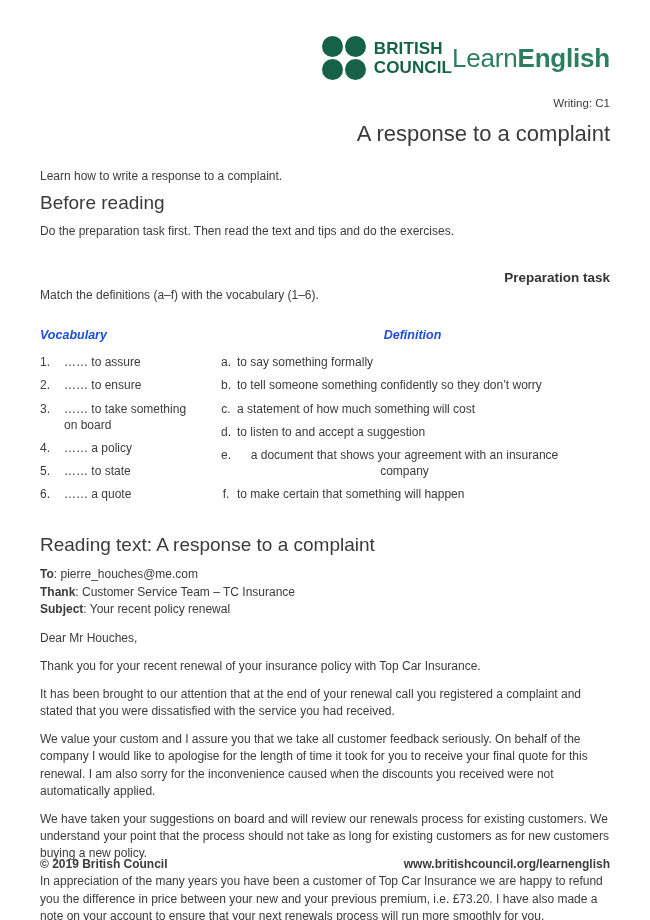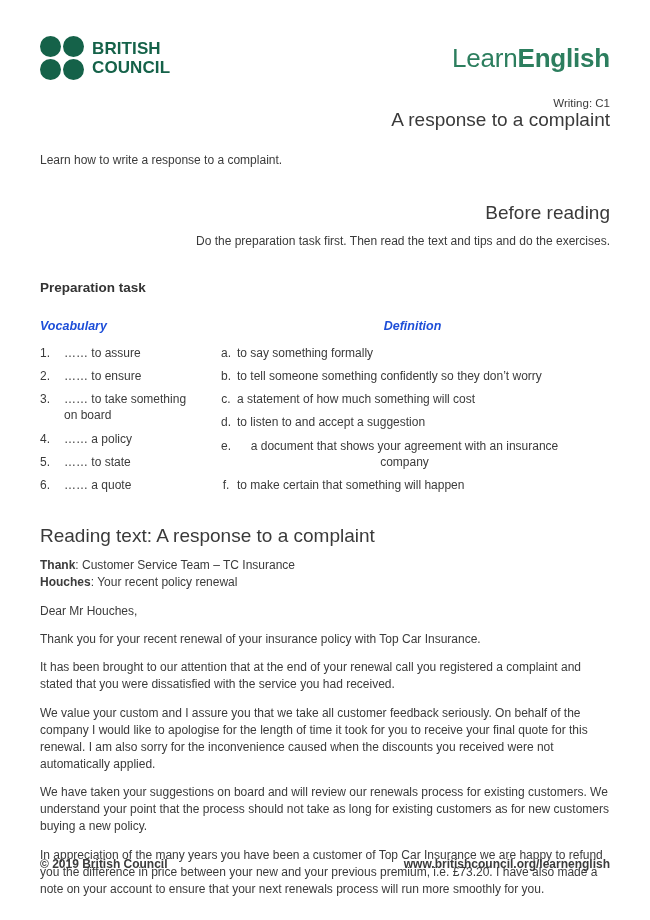--- a/index.html
+++ b/index.html
@@ -11,44 +11,44 @@
   html, body { background: #ffffff; }
   body {
     width: 650px; height: 920px;
     position: relative; overflow: hidden;
     font-family: "Liberation Sans", sans-serif;
     color: var(--text);
   }
   .page { padding: 36px 40px 0 40px; }
 
   
-  .header { display: flex; justify-content: space-between; align-items: flex-start; }
+  .header { display: flex; justify-content: flex-end; align-items: flex-start; }
   .bc-logo { display: flex; align-items: center; gap: 8px; }
   .bc-dots { display: grid; grid-template-columns: 21px 21px; gap: 2px; }
   .bc-dot { width: 21px; height: 21px; border-radius: 50%; background: var(--brand-green); }
   .bc-text {
     font-weight: bold; color: var(--brand-green);
     font-size: 17px; line-height: 19px; letter-spacing: 0.1px;
   }
   .wordmark { font-size: 26px; color: var(--learn-green); margin-top: 7px; letter-spacing: -0.2px; }
   .wordmark .bold { font-weight: bold; }
 
   
   .title-block { text-align: right; margin-top: 17px; }
   .skill-level { font-size: 11.5px; color: var(--text); }
-  .doc-title { font-size: 19px; font-weight: 400; color: #3a3a3a; margin-top: 0; }
+  .doc-title { font-size: 22px; font-weight: 400; color: #3a3a3a; margin-top: 12px; }
 
   .intro { margin-top: 21px; font-size: 12px; }
 
   .section-heading { font-size: 19px; font-weight: 400; color: #3a3a3a; }
-  .before-reading { margin-top: 33px; text-align: right; }
+  .before-reading { margin-top: 7px; }
   .before-reading .body-line { margin-top: 9px; }
   .body-line { font-size: 12px; line-height: 1.45; }
 
-  .sub-heading { font-size: 13.5px; font-weight: bold; color: #333333; }
+  .sub-heading { font-size: 13.5px; font-weight: bold; color: #333333; text-align: right; }
   .prep-task { margin-top: 29px; }
   .prep-task .body-line { margin-top: 2px; }
 
   
   .match { display: flex; margin-top: 24px; }
   .vocab-col { width: 175px; flex: none; }
   .def-col { flex: 1; text-align: center; }
   .col-header { font-weight: bold; font-size: 12.5px; margin-bottom: 12px; color: #1d4ed8; font-style: italic; }
   .v-item, .d-item { display: flex; font-size: 12px; line-height: 1.35; margin-bottom: 7px; }
   .v-num { width: 24px; flex: none; }
@@ -99,20 +99,21 @@
 
   <p class="intro body-line">Learn how to write a response to a complaint.</p>
 
   <div class="before-reading">
     <div class="section-heading">Before reading</div>
     <p class="body-line">Do the preparation task first. Then read the text and tips and do the exercises.</p>
   </div>
 
   <div class="prep-task">
     <div class="sub-heading">Preparation task</div>
+    <p class="body-line">Match the definitions (a–f) with the vocabulary (1–6).</p>
   </div>
 
   <div class="match">
     <div class="vocab-col">
       <div class="col-header">Vocabulary</div>
       <div class="v-item">
         <span class="v-num">1.</span>
         <span class="v-text">…… to assure</span>
       </div>
       <div class="v-item">
@@ -161,22 +162,23 @@
       <div class="d-item">
         <span class="d-letter">f.</span>
         <span class="d-text">to make certain that something will happen</span>
       </div>
     </div>
   </div>
 
   <div class="reading">
     <div class="section-heading">Reading text: A response to a complaint</div>
     <div class="email-meta">
+      <div><span class="meta-label">To</span><span>: </span><span>pierre_houches@me.com</span></div>
       <div><span class="meta-label">Thank</span><span>: </span><span>Customer Service Team – TC Insurance</span></div>
-      <div><span class="meta-label">Houches</span><span>: </span><span>Your recent policy renewal</span></div>
+      <div><span class="meta-label">Subject</span><span>: </span><span>Your recent policy renewal</span></div>
     </div>
     <div class="email-body">
       <p class="para">Dear Mr Houches,</p>
       <p class="para">Thank you for your recent renewal of your insurance policy with Top Car Insurance.</p>
       <p class="para">It has been brought to our attention that at the end of your renewal call you registered a complaint and stated that you were dissatisfied with the service you had received.</p>
       <p class="para">We value your custom and I assure you that we take all customer feedback seriously. On behalf of the company I would like to apologise for the length of time it took for you to receive your final quote for this renewal. I am also sorry for the inconvenience caused when the discounts you received were not automatically applied.</p>
       <p class="para">We have taken your suggestions on board and will review our renewals process for existing customers. We understand your point that the process should not take as long for existing customers as for new customers buying a new policy.</p>
       <p class="para">In appreciation of the many years you have been a customer of Top Car Insurance we are happy to refund you the difference in price between your new and your previous premium, i.e. £73.20. I have also made a note on your account to ensure that your next renewals process will run more smoothly for you.</p>
     </div>
   </div>

